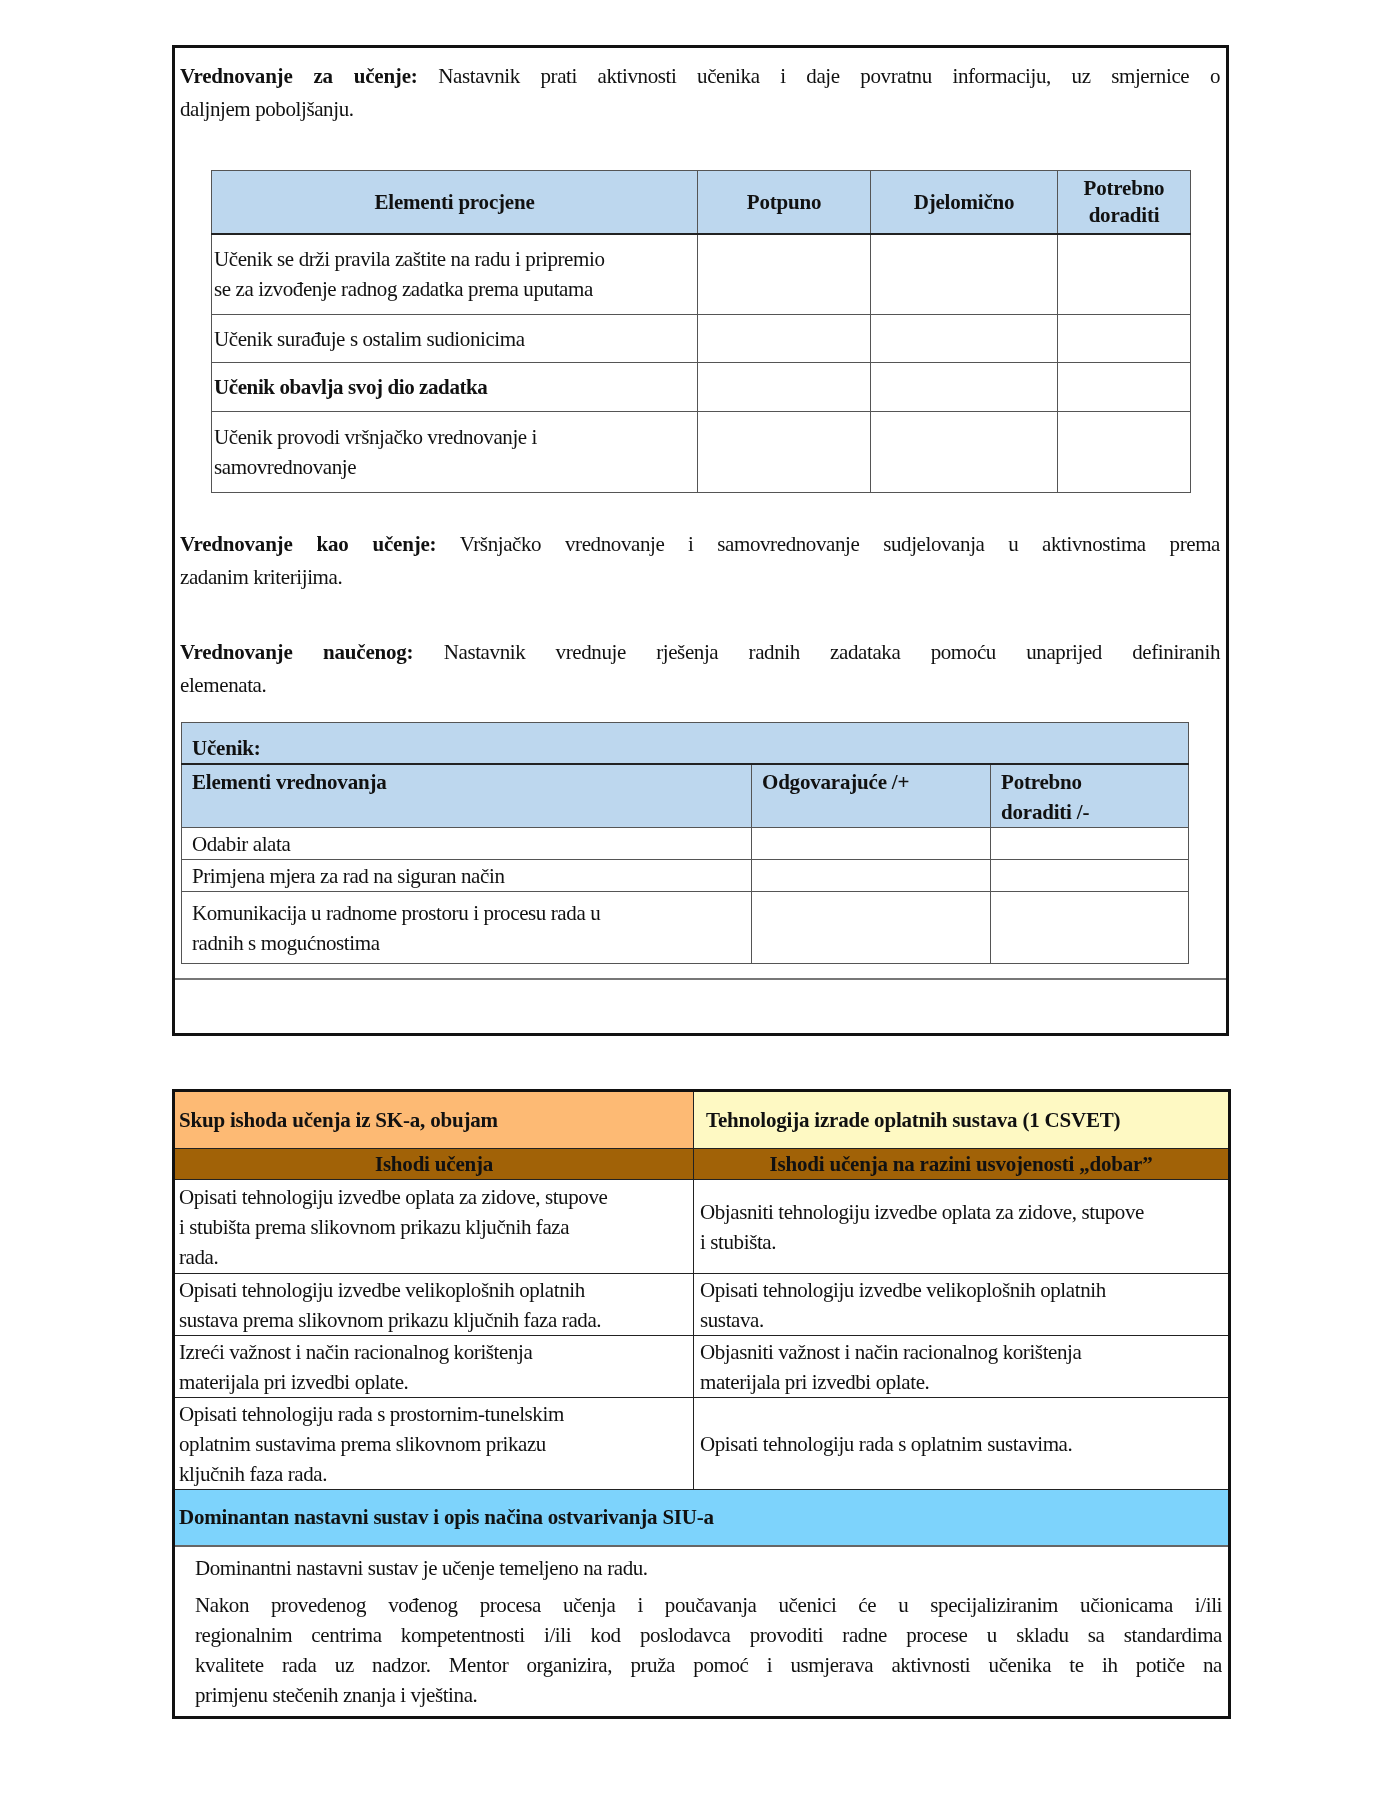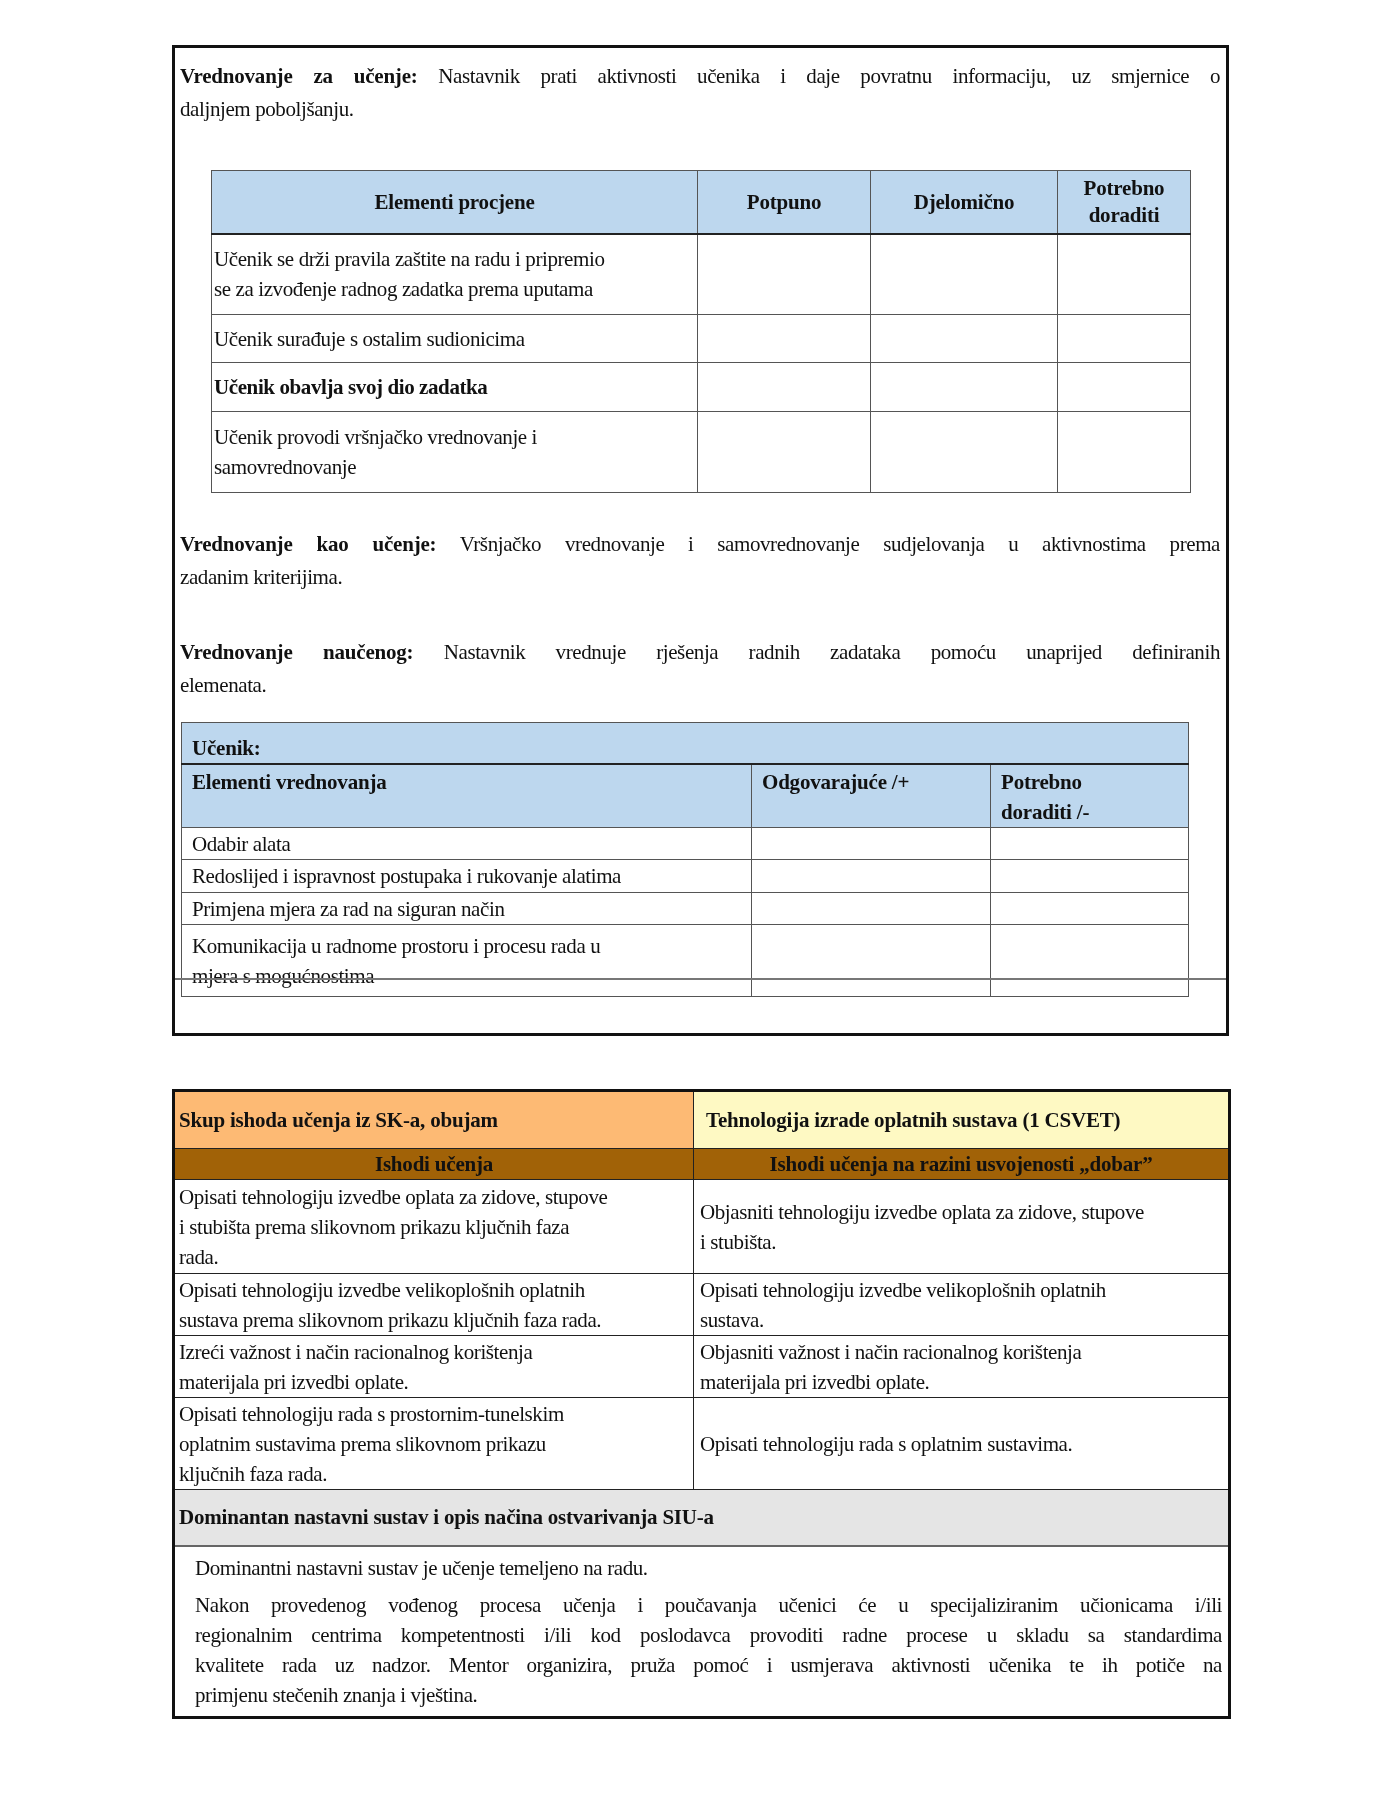--- a/index.html
+++ b/index.html
@@ -19,21 +19,21 @@
   .t2 th { background:#bdd7ee; font-weight:bold; text-align:left; vertical-align:top; padding-left:10px; padding-top:2px; }
   .t2 td.lbl { padding-left:10px; }
   .t2 tr.uc th { border-bottom:2px solid #222; vertical-align:middle; padding-top:10px; }
   .t3 { position:absolute; }
   .t3 td, .t3 th { border:1.5px solid #222; font-size:21px; line-height:30px; }
   .t3 .c-dark { background:#fdba74; font-weight:bold; padding-left:4px; text-align:left; }
   .t3 .c-white-b { background:#fef9c3; font-weight:bold; padding-left:12px; text-align:left; }
   .t3 .c-head { background:#a16207; font-weight:bold; text-align:center; }
   .t3 .c-txt { padding-left:4px; text-align:left; }
   .t3 .c-txt2 { padding-left:6px; text-align:left; }
-  .t3 .c-sec { background:#e5e5e5; font-weight:bold; padding-left:4px; text-align:left; border-bottom:2px solid #666; }
+  .t3 .c-sec { background:#7dd3fc; font-weight:bold; padding-left:4px; text-align:left; border-bottom:2px solid #666; }
   .ln2 { display:block; white-space:nowrap; }
   .hline { position:absolute; background:#777; }
 </style>
 </head>
 <body>
 
 <div class="box" style="left:172px; top:45px; width:1057px; height:991px;"></div>
 
 <div class="para" style="top:60px;">
   <span class="ln"><b>Vrednovanje za učenje:</b><span> Nastavnik prati aktivnosti učenika i daje povratnu informaciju, uz smjernice o</span></span>
@@ -122,38 +122,31 @@
       <span class="ln2">doraditi /-</span>
     </th>
   </tr>
   <tr style="height:32px;">
     <td class="lbl">
           <span class="ln2">Odabir alata</span>
         </td>
     <td></td>
     <td></td>
   </tr>
-  <tr style="height:33px;">
-    <td class="lbl">
-          <span class="ln2">Redoslijed i ispravnost postupaka i rukovanje alatima</span>
-        </td>
-    <td></td>
-    <td></td>
-  </tr>
   <tr style="height:32px;">
     <td class="lbl">
           <span class="ln2">Primjena mjera za rad na siguran način</span>
         </td>
     <td></td>
     <td></td>
   </tr>
   <tr style="height:72px;">
     <td class="lbl">
       <span class="ln2">Komunikacija u radnome prostoru i procesu rada u</span>
-      <span class="ln2">mjera s mogućnostima</span>
+      <span class="ln2">radnih s mogućnostima</span>
     </td>
     <td></td>
     <td></td>
   </tr>
 </tbody>
   </table>
 
 <div class="hline" style="left:175px; top:978px; width:1051px; height:2px;"></div>
 
 <table class="t3" style="left:172px; top:1089px; width:1056px; border:3px solid #111;">

